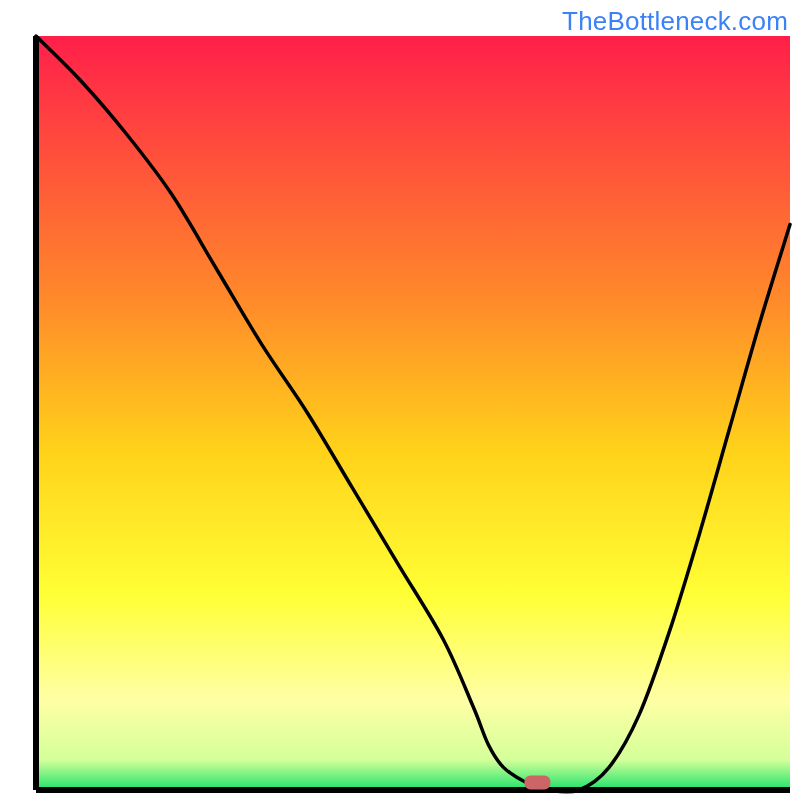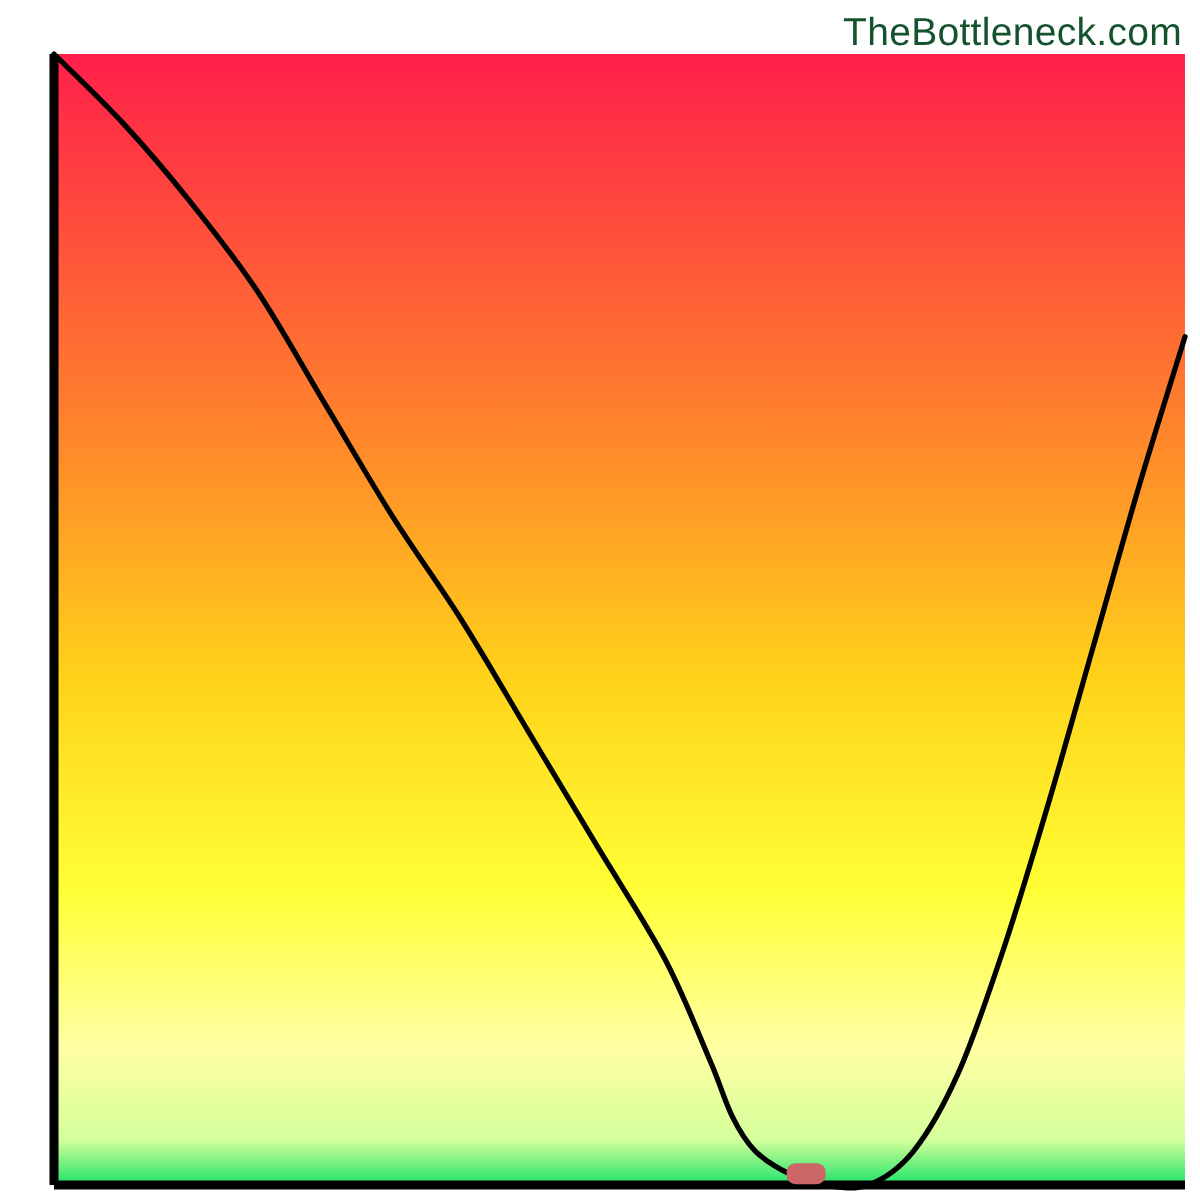--- a/index.html
+++ b/index.html
@@ -13,21 +13,21 @@
   .wrap {
     position: relative;
     width: 800px;
     height: 800px;
   }
   .watermark {
     position: absolute;
     top: 6px;
     right: 12px;
     font-size: 26px;
-    color: #14532d;
+    color: #3b82f6;
     font-weight: 500;
     letter-spacing: 0.2px;
   }
   svg {
     display: block;
   }
 </style>
 </head>
 <body>
 

